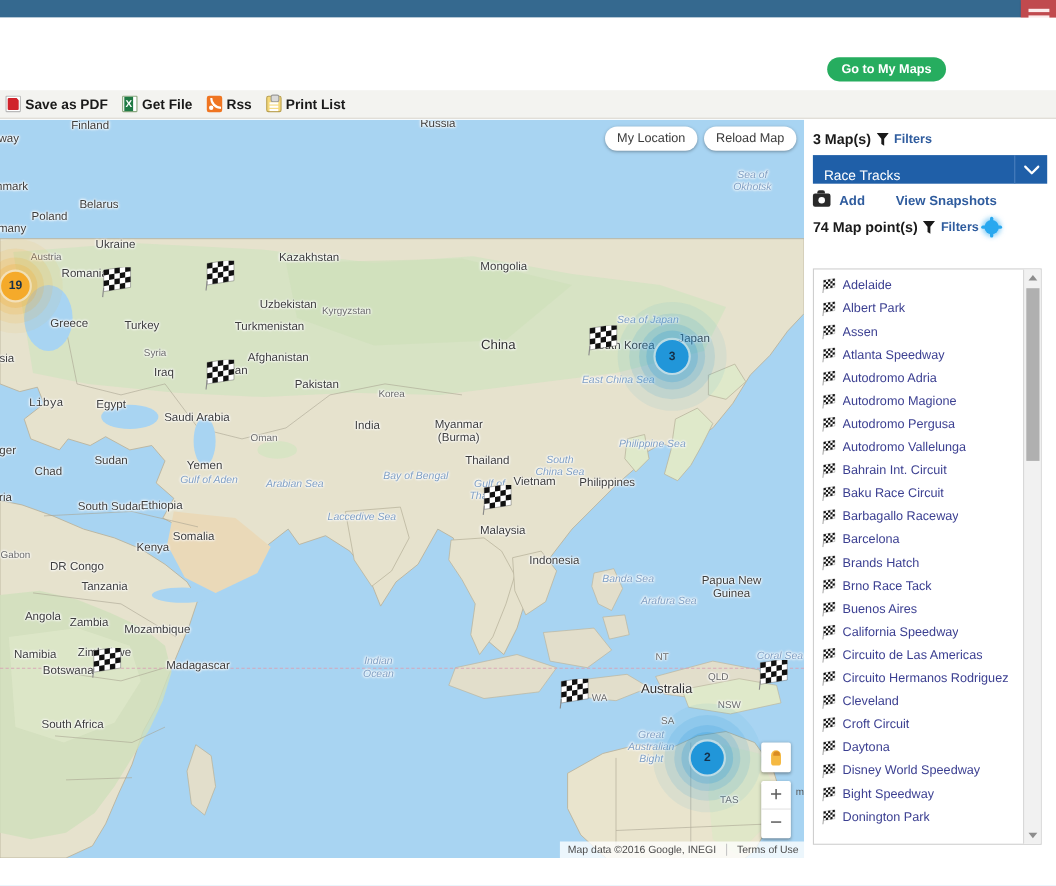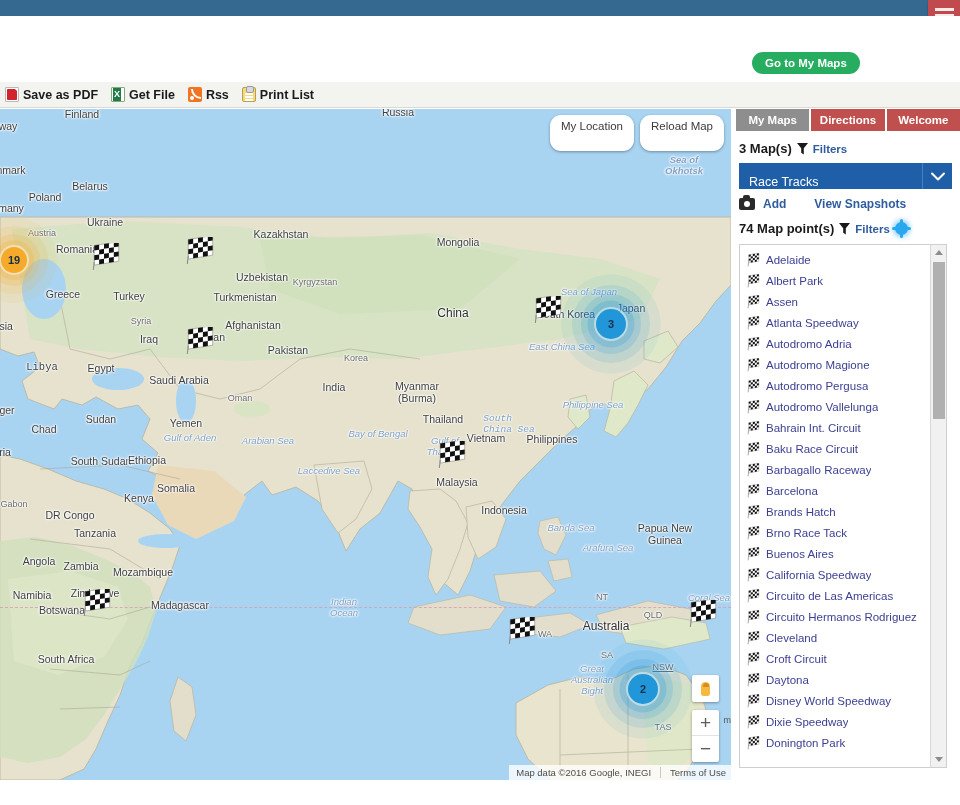--- a/index.html
+++ b/index.html
@@ -111,21 +111,21 @@
     text-shadow: 0 0 2px #fff,0 0 2px #fff,0 0 3px #fff,0 0 3px #fff;
     transform: translate(-50%,-50%); pointer-events:none;
   }
   .m-label.country { font-size: 10.5px; color:#3d3d3d; }
   .m-label.big { font-size: 12px; color: #303030; }
   .m-label.sea { color:#7f9fc4; font-style: italic; font-size: 9.5px; }
   .m-label.state { font-size: 9px; color:#6a6a6a; }
 
   
   .map-pill {
-    position: absolute; height: 36px; padding: 0 11px;
+    position: absolute; height: 22px; padding: 0 11px;
     background: #ffffff; border-radius: 11px;
     box-shadow: 0 1px 3px rgba(0,0,0,.35);
     font-size: 11.5px; color: #3b3b3b; line-height: 22px;
     font-family: "Liberation Sans", sans-serif; cursor: pointer; white-space: nowrap;
   }
   #btn-my-location { left: 550px; top: 6px; }
   #btn-reload-map  { left: 640px; top: 6px; }
 
   #pegman {
     position:absolute; right:12px; top:566px; width:27px; height:27px;
@@ -623,21 +623,21 @@
         </div>
         <div class="m-label country" style="left: 458px; top: 133px; text-align: center;">
           <div>Mongolia</div>
         </div>
         <div class="m-label state" style="left: 42px; top: 124px; text-align: center;">
           <div>Austria</div>
         </div>
         <div class="m-label country" style="left: 77px; top: 140px; text-align: center;">
           <div>Romania</div>
         </div>
-        <div class="m-label sea" style="left: 684px; top: 56px; text-align: center; font-weight: bold;">
+        <div class="m-label sea" style="left: 684px; top: 56px; text-align: center;">
           <div>Sea of</div>
           <div>Okhotsk</div>
         </div>
         <div class="m-label country" style="left: 63px; top: 185px; text-align: center;">
           <div>Greece</div>
         </div>
         <div class="m-label country" style="left: 129px; top: 187px; text-align: center;">
           <div>Turkey</div>
         </div>
         <div class="m-label country" style="left: 245px; top: 188px; text-align: center;">
@@ -721,21 +721,21 @@
         </div>
         <div class="m-label country" style="left: 443px; top: 310px; text-align: center;">
           <div>Thailand</div>
         </div>
         <div class="m-label country" style="left: 486px; top: 329px; text-align: center;">
           <div>Vietnam</div>
         </div>
         <div class="m-label country" style="left: 552px; top: 330px; text-align: center;">
           <div>Philippines</div>
         </div>
-        <div class="m-label sea" style="left: 509px; top: 315px; text-align: left; font-family: Liberation Mono, monospace;">
+        <div class="m-label sea" style="left: 509px; top: 315px; text-align: center;">
           <div>South</div>
           <div>China Sea</div>
         </div>
         <div class="m-label sea" style="left: 378px; top: 324px; text-align: center;">
           <div>Bay of Bengal</div>
         </div>
         <div class="m-label sea" style="left: 190px; top: 328px; text-align: center;">
           <div>Gulf of Aden</div>
         </div>
         <div class="m-label sea" style="left: 268px; top: 331px; text-align: center;">
@@ -827,41 +827,36 @@
         </div>
         <div class="m-label state" style="left: 545px; top: 525px; text-align: center;">
           <div>WA</div>
         </div>
         <div class="m-label country" style="left: 66px; top: 550px; text-align: center;">
           <div>South Africa</div>
         </div>
         <div class="m-label state" style="left: 607px; top: 546px; text-align: center;">
           <div>SA</div>
         </div>
-        <div class="m-label state" style="left: 663px; top: 558px; text-align: left; text-decoration: underline;">
+        <div class="m-label state" style="left: 663px; top: 532px; text-align: left;">
           <div>NSW</div>
         </div>
         <div class="m-label sea" style="left: 592px; top: 570px; text-align: center;">
           <div>Great</div>
           <div>Australian</div>
           <div>Bight</div>
         </div>
         <div class="m-label state" style="left: 663px; top: 618px; text-align: center;">
           <div>TAS</div>
         </div>
       </div>
   </div>
 
   <div id="sidebar">
 
-    <div id="tabs">
-      <div class="tab active">My Maps</div>
-      <div class="tab">Directions</div>
-      <div class="tab">Welcome</div>
-    </div>
 
     <div class="sb-row" id="maps-count-row">
       <span class="count-txt">3 Map(s)</span>
       <svg class="funnel" viewBox="0 0 11 12">
         <polygon points="0,0 11,0 6.8,5.2 6.8,11.5 4.2,9.8 4.2,5.2" fill="#1a1a1a"></polygon>
       </svg>
       <span class="filters-link">Filters</span>
     </div>
 
     <div id="map-select">
@@ -1319,21 +1314,21 @@
                   <rect x="3.1" y="3.1" width="3.1" height="3.1" fill="#111"></rect>
                   <rect x="9.3" y="3.1" width="3.1" height="3.1" fill="#111"></rect>
                   <rect x="0" y="6.2" width="3.1" height="3.1" fill="#111"></rect>
                   <rect x="6.2" y="6.2" width="3.1" height="3.1" fill="#111"></rect>
                   <rect x="12.4" y="6.2" width="3.1" height="3.1" fill="#111"></rect>
                   <rect x="3.1" y="9.3" width="3.1" height="3.1" fill="#111"></rect>
                   <rect x="9.3" y="9.3" width="3.1" height="3.1" fill="#111"></rect>
     </g>
     <line x1="2" y1="11.4" x2="1" y2="20.4" stroke="#8a8a8a" stroke-width="1.1"></line>
   </svg></span>
-            <span class="name">Dixie Speedway</span>
+            <span class="name">Bight Speedway</span>
           </div>
           <div class="pt-item">
             <span class="flag-sm"><svg width="15" height="14" viewBox="0 0 18.5 21.4">
     <g transform="skewY(-9) translate(2,3)">
       <rect x="0" y="0" width="15.5" height="12.4" fill="#fff" stroke="#555" stroke-width="0.4"></rect>
       <rect x="0" y="0" width="3.1" height="3.1" fill="#111"></rect>
                   <rect x="6.2" y="0" width="3.1" height="3.1" fill="#111"></rect>
                   <rect x="12.4" y="0" width="3.1" height="3.1" fill="#111"></rect>
                   <rect x="3.1" y="3.1" width="3.1" height="3.1" fill="#111"></rect>
                   <rect x="9.3" y="3.1" width="3.1" height="3.1" fill="#111"></rect>

